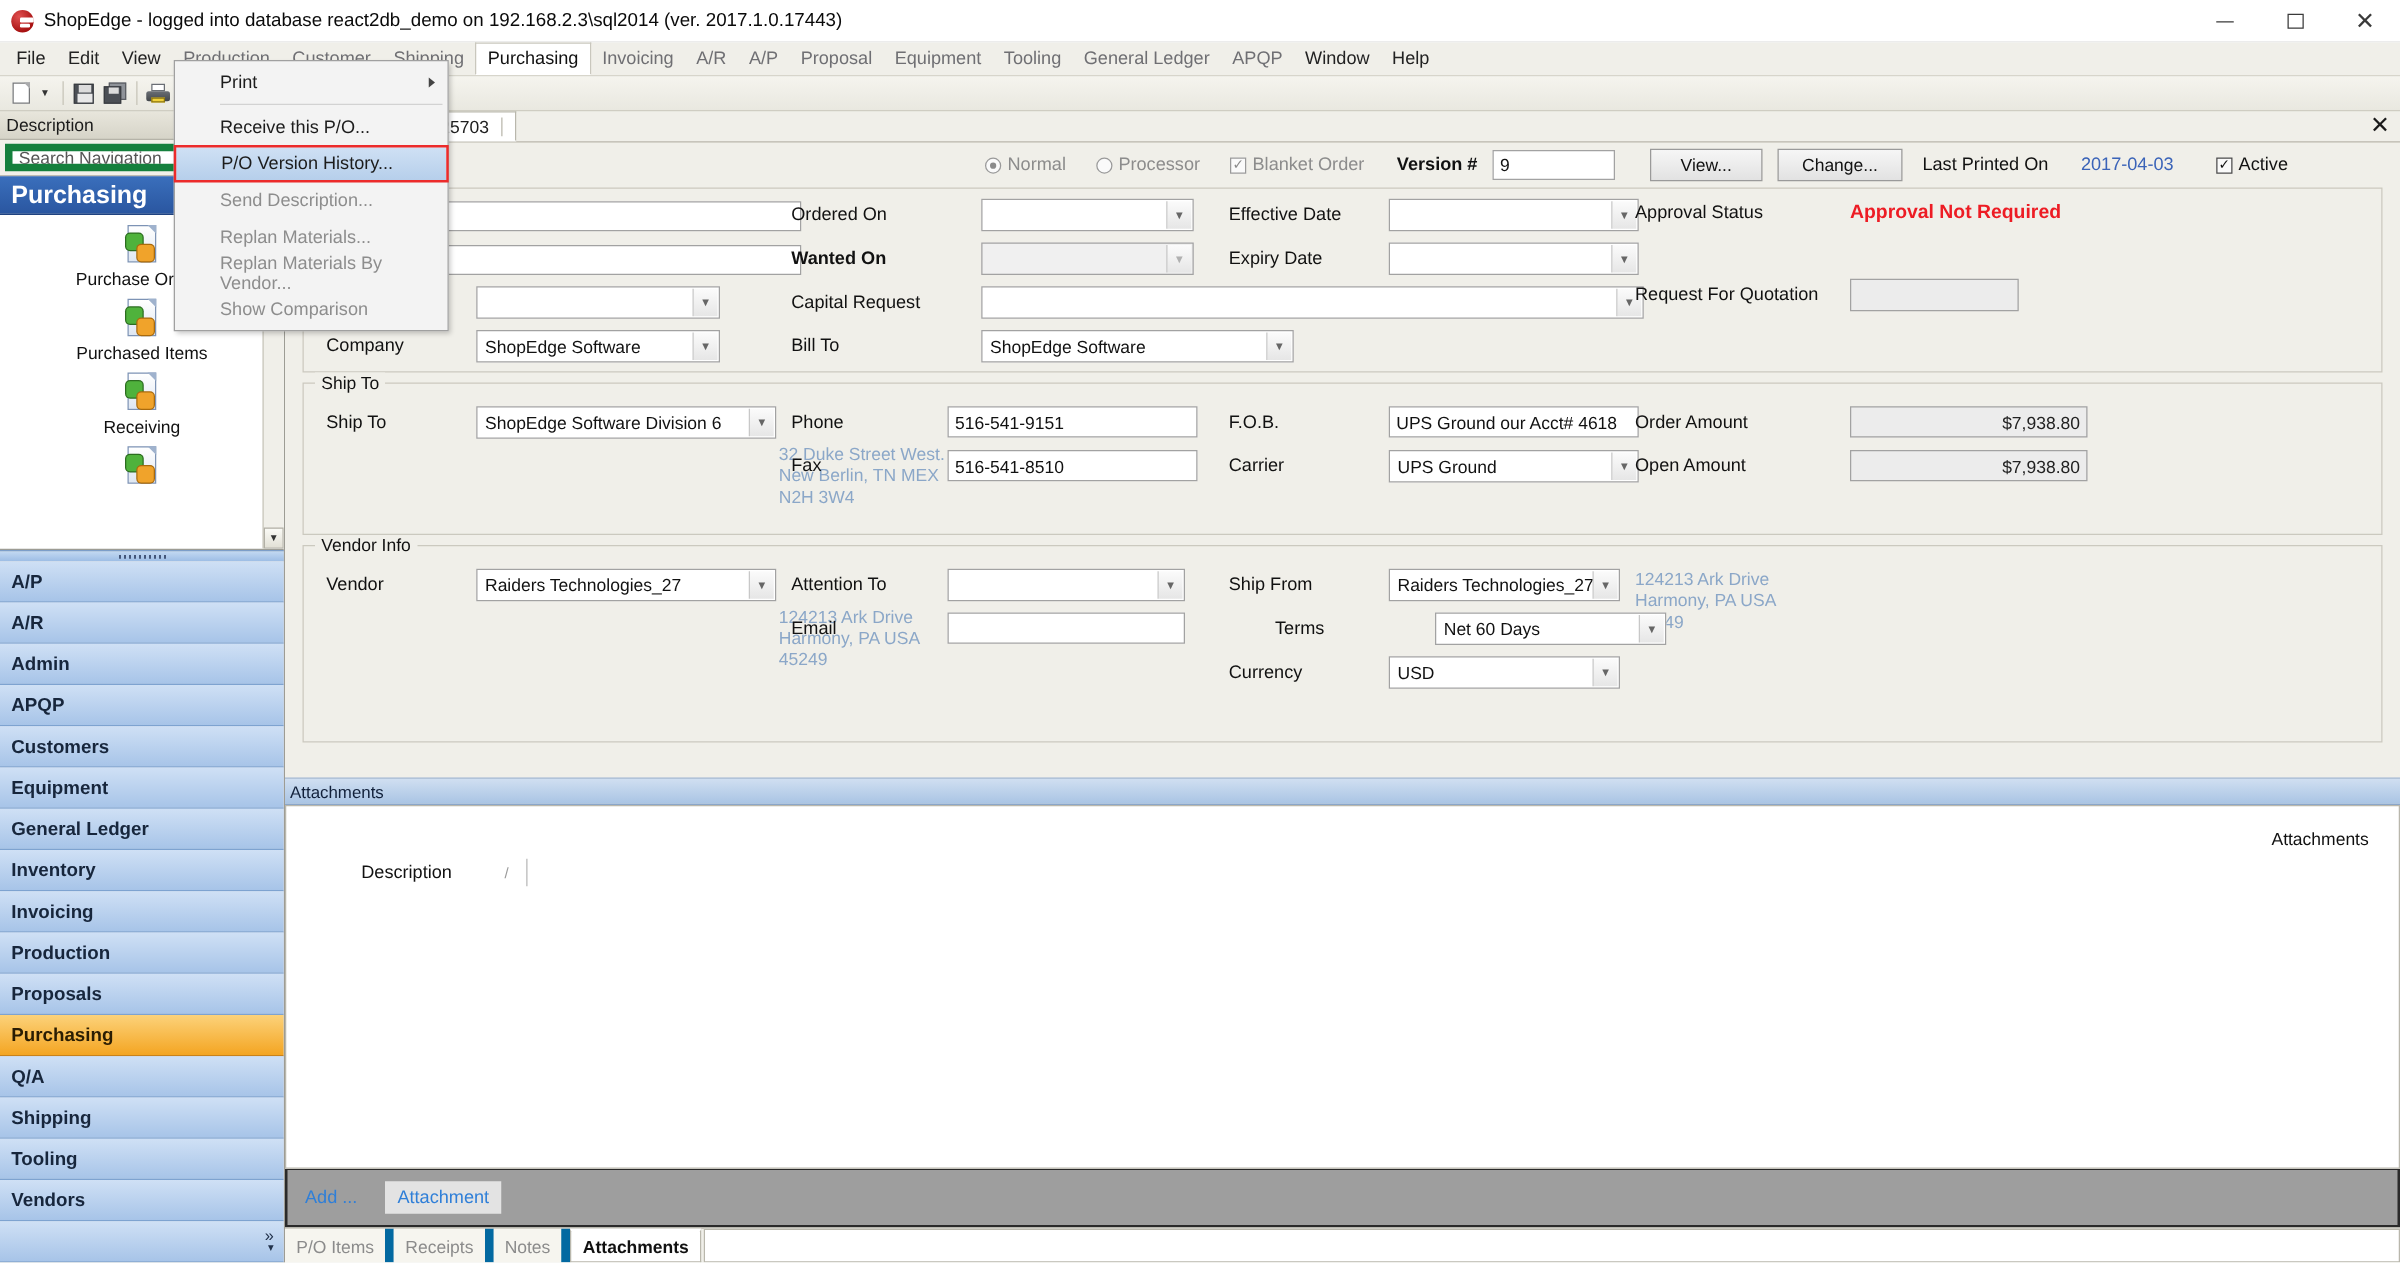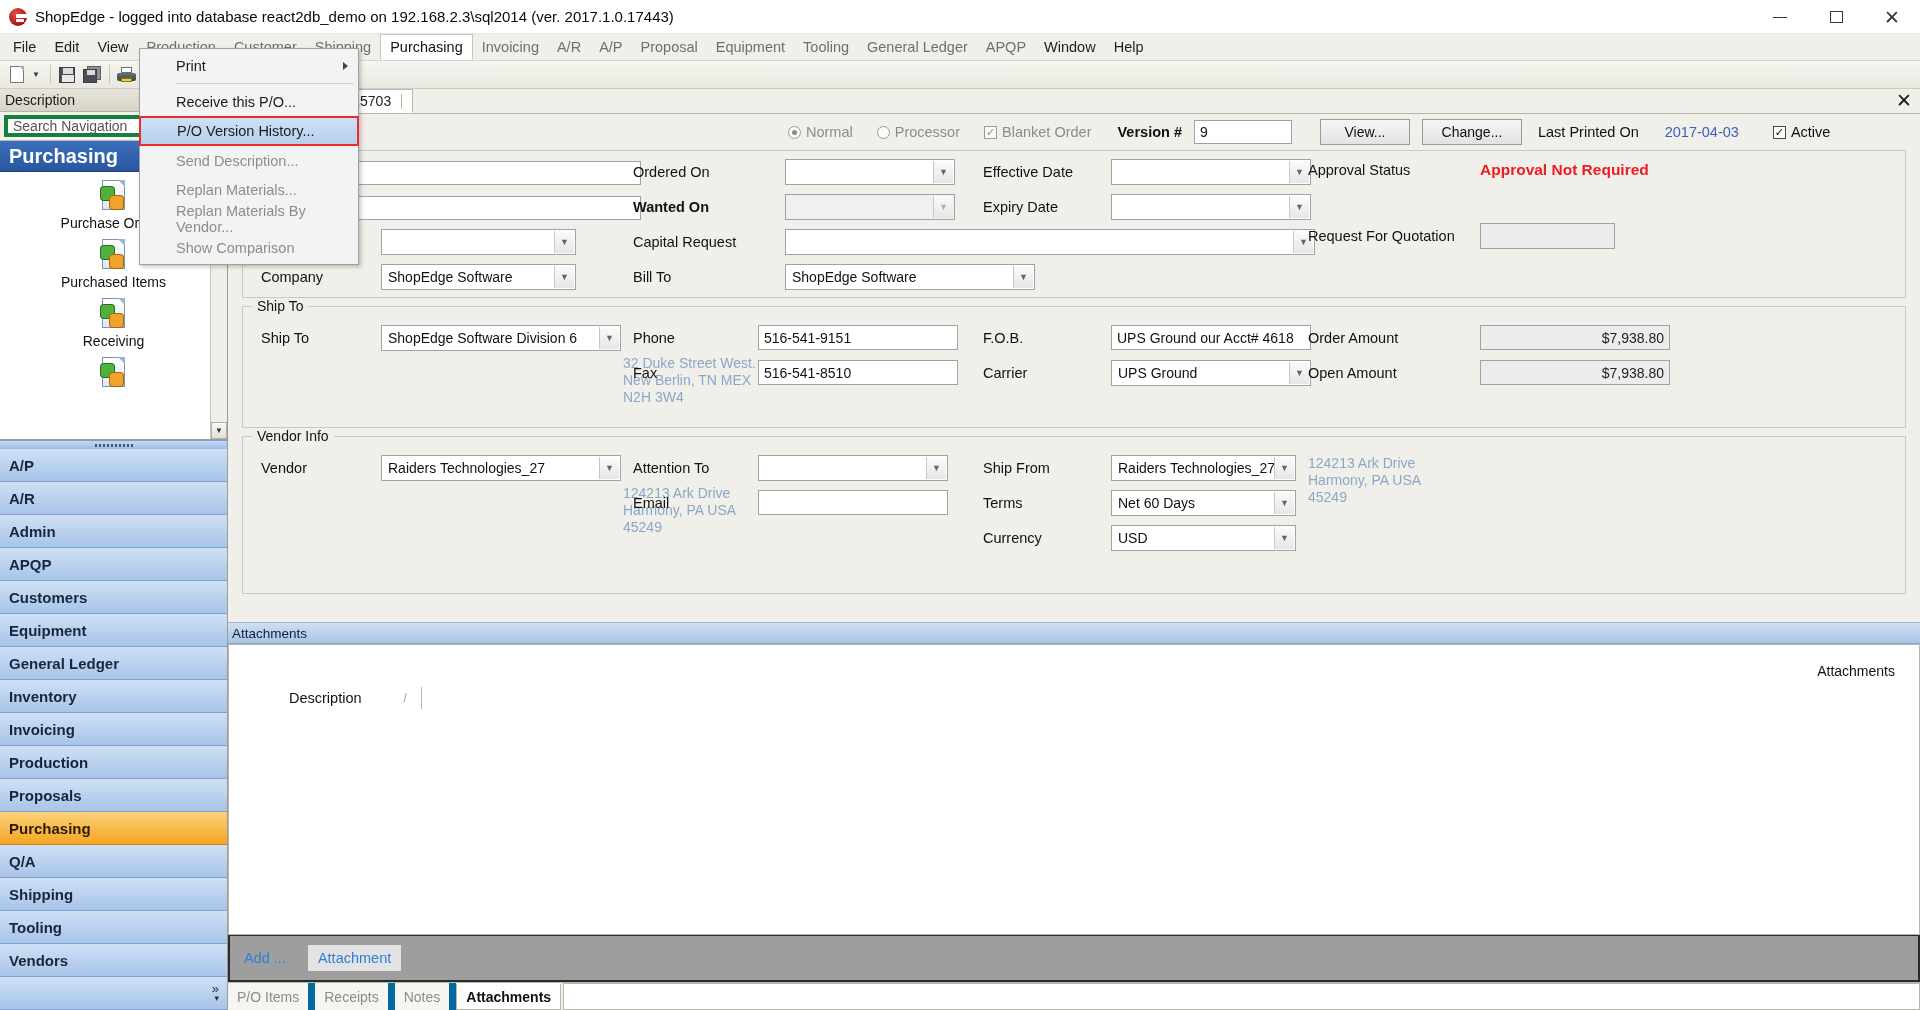--- a/index.html
+++ b/index.html
@@ -248,21 +248,21 @@
   }
   #nav-search-row {
     height: 29px;
     background: #f2f1ea;
     display: flex; align-items: center;
     padding: 0 4px;
     border-bottom: 1px solid #bdbbb1;
   }
   #nav-search {
     flex: 1; height: 22px;
-    border: 4px solid #15803d;
+    border: 6px solid #15803d;
     background: #fff;
     font-size: 14px;
     padding: 0 5px;
     color: #3f3f3f;
     font-family: "Liberation Sans", sans-serif;
   }
   #nav-search::placeholder { color: #555; }
   #nav-search-btn {
     width: 20px; height: 22px;
     margin-left: 2px;
@@ -950,21 +950,21 @@
             <span>Raiders Technologies_27</span>
             <span class="arrow">▼</span>
           </span>
         </div>
         <div class="addr" style="position:absolute;left:1065px;top:18px;">
           <div>124213 Ark Drive</div>
           <div>Harmony, PA USA</div>
           <div>45249</div>
         </div>
         <div style="position:absolute;left:740px;top:53px;display:flex;align-items:center;">
-          <span class="lbl" style="width:128px;">Terms</span>
+          <span class="lbl" style="width:128px;margin-left:37px;">Terms</span>
           <span class="combo" style="width:185px;">
             <span>Net 60 Days</span>
             <span class="arrow">▼</span>
           </span>
         </div>
         <div style="position:absolute;left:740px;top:88px;display:flex;align-items:center;">
           <span class="lbl" style="width:128px;">Currency</span>
           <span class="combo" style="width:185px;">
             <span>USD</span>
             <span class="arrow">▼</span>

